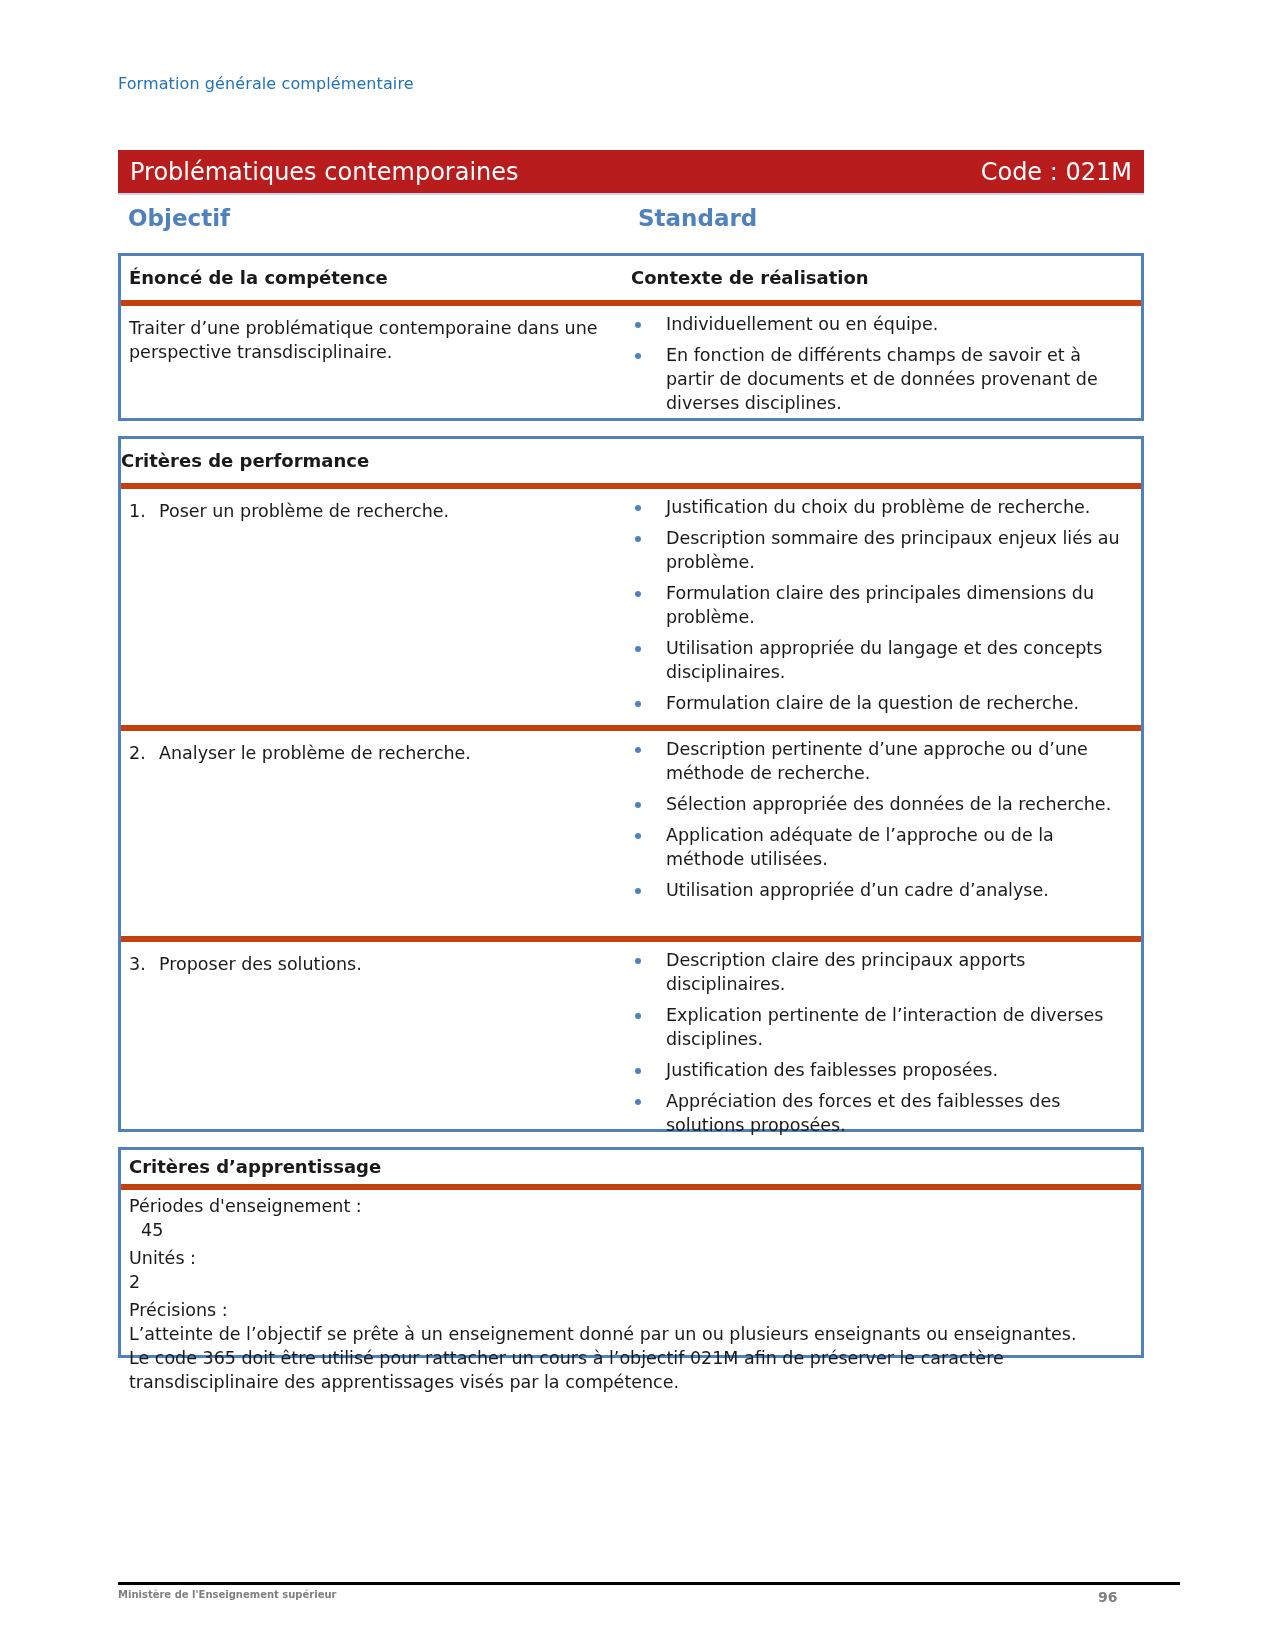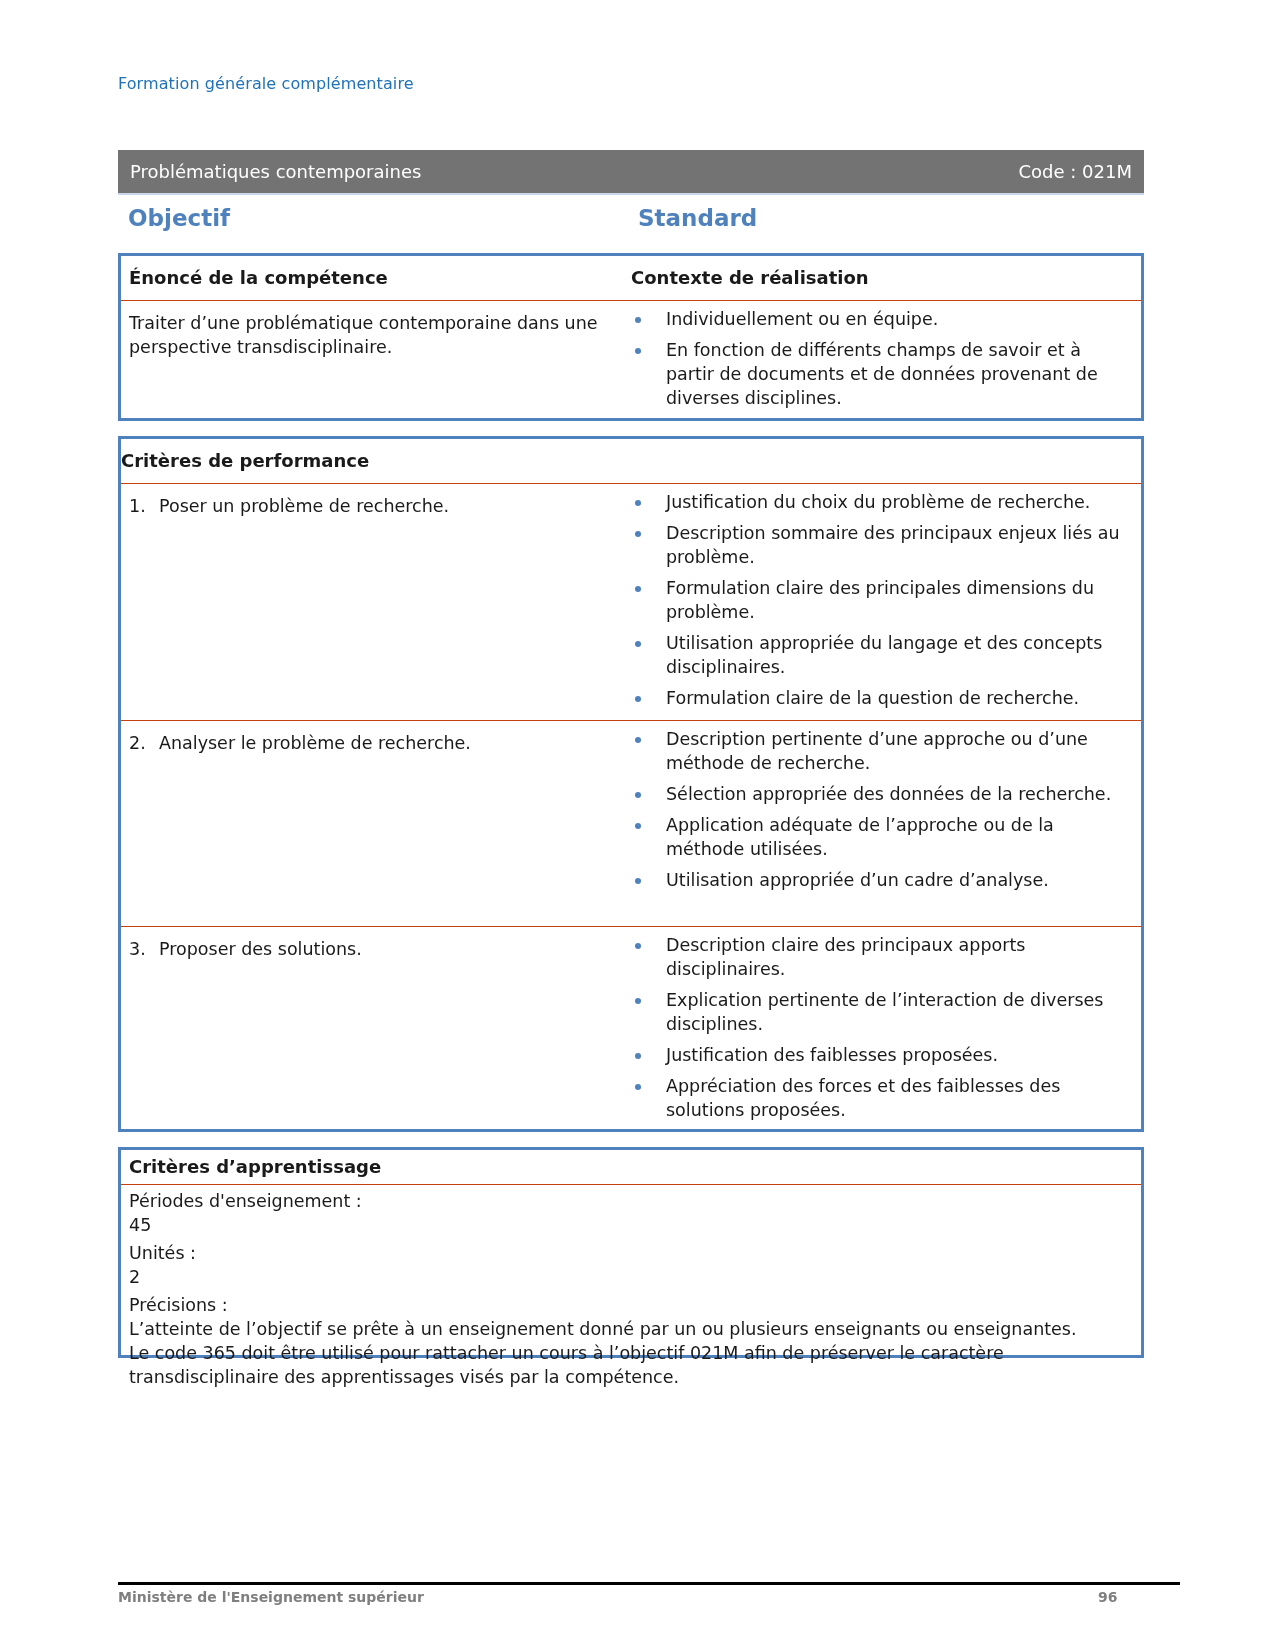--- a/index.html
+++ b/index.html
@@ -1,39 +1,39 @@
 <!DOCTYPE html>
 <html><head>
 <meta charset="utf-8">
 <style>
   html, body { margin: 0; padding: 0; background: #ffffff; }
   body { width: 1275px; height: 1650px; position: relative; overflow: hidden;
          font-family: "DejaVu Sans", sans-serif; color: #1a1a1a; }
   .running-head { position: absolute; left: 118px; top: 74px; font-size: 16px; color: #1f72b8; letter-spacing: 0.1px; }
-  .banner { position: absolute; left: 118px; top: 150px; width: 1026px; height: 43px; background: #737373;
-            color: #ffffff; font-size: 18px; box-sizing: border-box; padding: 0 12px; display: flex;
+  .banner { position: absolute; left: 118px; top: 150px; width: 1026px; height: 43px; background: #b91c1c;
+            color: #ffffff; font-size: 24px; box-sizing: border-box; padding: 0 12px; display: flex;
             align-items: center; justify-content: space-between; box-shadow: 0 2px 0 #c9d7ea; }
   .col-titles { position: absolute; left: 118px; top: 205px; width: 1026px; height: 36px; }
   .col-titles .t { position: absolute; top: 0; font-size: 23px; font-weight: bold; color: #4f81bd; }
   .box { position: absolute; left: 118px; width: 1026px; box-sizing: border-box; border: 3px solid #4f81bd; }
-  .row { display: flex; border-top: 1px solid #c2410c; }
+  .row { display: flex; border-top: 6px solid #c2410c; }
   .row:first-child { border-top: none; }
   .cell { box-sizing: border-box; font-size: 17.5px; line-height: 24px; }
   .cell.left { width: 510px; padding: 8px 8px 0 8px; }
   .cell.right { flex: 1; padding: 8px 10px 0 0; }
   .hdr .cell { font-weight: bold; font-size: 18px; height: 44px; display: flex; align-items: center; padding-top: 0; }
   ul.crit { list-style: none; margin: 0; padding: 0; }
   ul.crit li { position: relative; padding-left: 35px; margin-bottom: 7px; }
   ul.crit li::before { content: ""; position: absolute; left: 4px; top: 10px; width: 6px; height: 6px;
                        border-radius: 50%; background: #4f81bd; }
   .num { display: inline-block; width: 30px; }
   .act-line { display: flex; font-size: 17.5px; line-height: 24px; flex-direction: column; }
   .act-label { width: 132px; flex-shrink: 0; }
   .footer-line { position: absolute; left: 118px; top: 1582px; width: 1062px; height: 3px; background: #000; }
-  .footer-left { position: absolute; left: 118px; top: 1589px; font-size: 14px; font-weight: bold; color: #7f7f7f; }
+  .footer-left { position: absolute; left: 118px; top: 1589px; font-size: 10px; font-weight: bold; color: #7f7f7f; }
   .footer-right { position: absolute; left: 1098px; top: 1589px; font-size: 14px; font-weight: bold; color: #7f7f7f; }
 </style>
 </head>
 <body>
 
 <div class="running-head">Formation générale complémentaire</div>
 
 <div class="banner">
   <span>Problématiques contemporaines</span>
   <span>Code : 021M</span>
@@ -107,21 +107,21 @@
 </div>
 
 <div class="box" style="top:1147px; height:211px;">
   <div class="row hdr" style="height:34px">
     <div class="cell left" style="height:34px;width:100%">Critères d’apprentissage</div>
   </div>
   <div class="row">
     <div class="cell" style="padding:4px 8px 0 8px; width:100%">
       <div class="act-line" style="margin-bottom:4px">
         <span>Périodes d'enseignement :</span>
-        <span style="">45</span>
+        <span style="margin-left:12px">45</span>
       </div>
       <div class="act-line" style="margin-bottom:4px">
         <span class="act-label">Unités :</span>
         <span>2</span>
       </div>
       <div class="act-line">
         <span class="act-label">Précisions :</span>
         <div style="padding-right:20px">
           <div>L’atteinte de l’objectif se prête à un enseignement donné par un ou plusieurs enseignants ou enseignantes.</div>
           <div>Le code 365 doit être utilisé pour rattacher un cours à l’objectif 021M afin de préserver le caractère transdisciplinaire des apprentissages visés par la compétence.</div>

